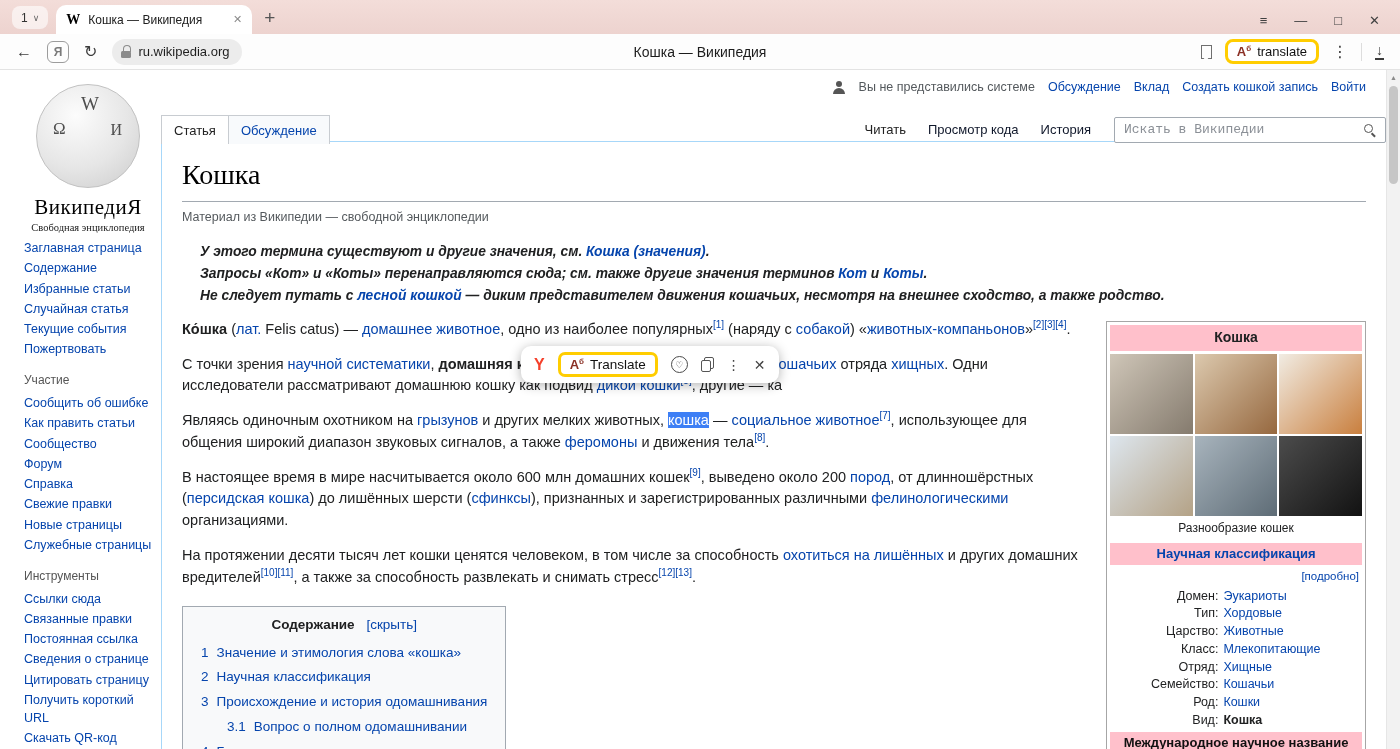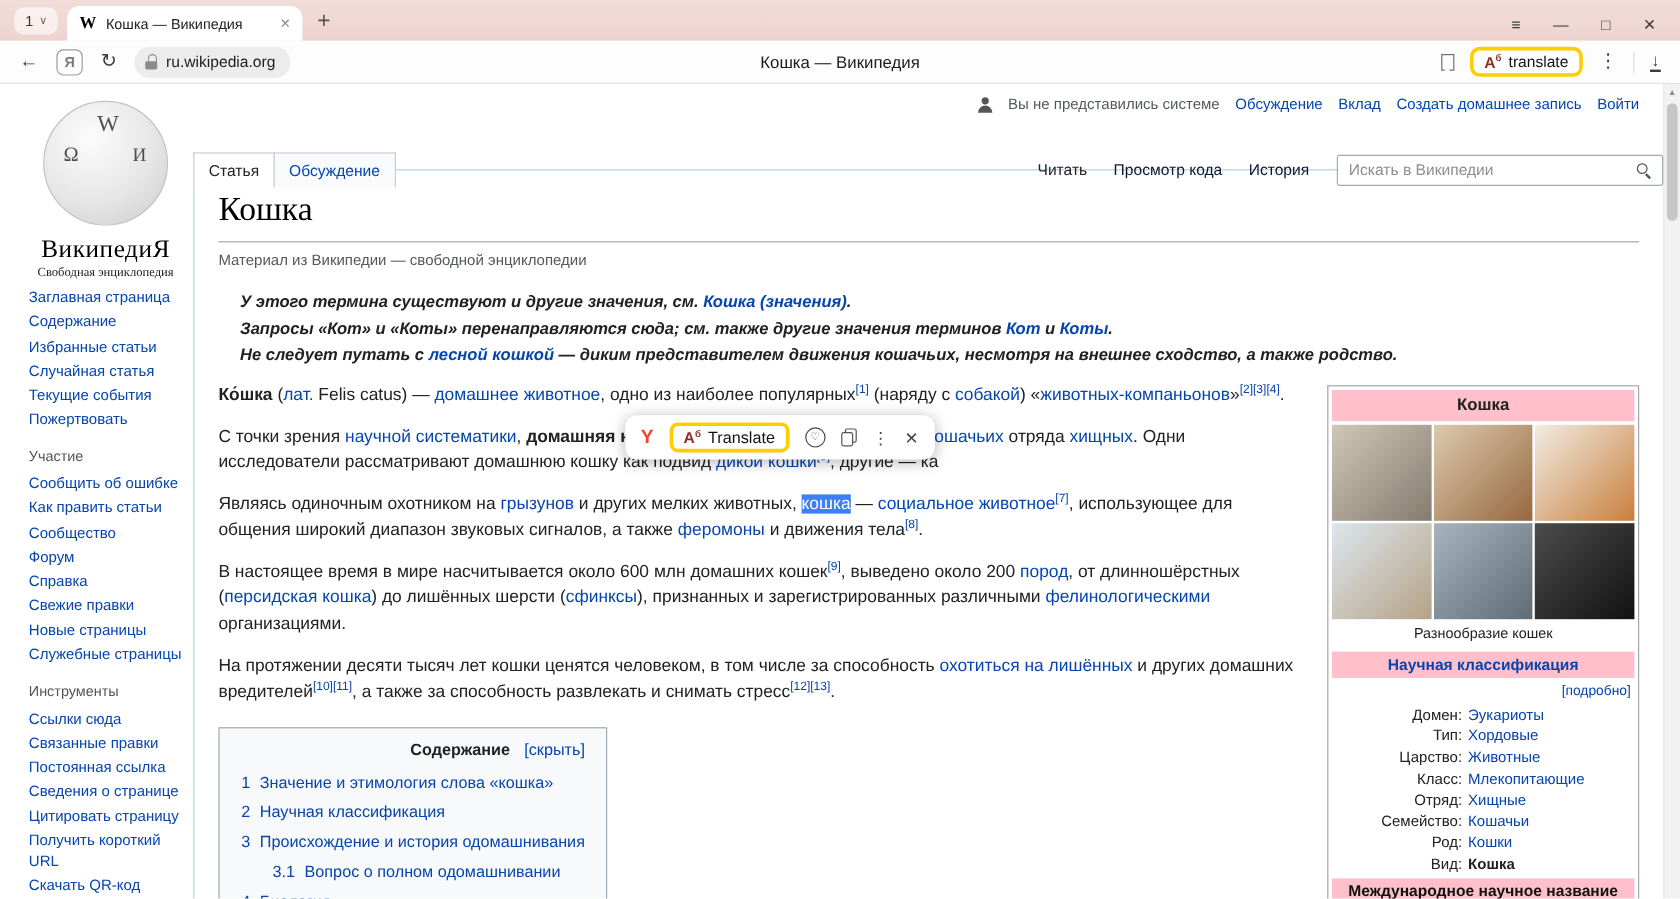--- a/index.html
+++ b/index.html
@@ -68,30 +68,30 @@
   .globe .g1{left:16px;top:34px;font-size:17px}
   .globe .g2{left:44px;top:8px;font-size:19px}
   .globe .g3{right:17px;top:36px;font-size:16px}
   .logo-title{font-family:"Liberation Serif",serif;font-size:21px;color:#000;margin-top:7px;letter-spacing:.5px}
   .logo-sub{font-family:"Liberation Serif",serif;font-size:10.5px;color:#222;margin-top:2px}
 
   .sidebar{position:absolute;top:170px;left:24px;width:132px;font-size:12.5px;line-height:1.42}
   .sb-item{color:#0645ad;margin-bottom:2.5px;cursor:pointer}
   .sb-header{color:#555;font-size:12px;margin:13px 0 6px}
 
-  .page-tabs{position:absolute;left:161px;right:14px;top:57px;height:29px;display:flex;align-items:stretch;font-size:13px;z-index:3}
+  .page-tabs{position:absolute;left:161px;right:14px;top:45px;height:29px;display:flex;align-items:stretch;font-size:13px;z-index:3}
   .ptab{display:flex;align-items:center;padding:0 12px;border:1px solid #c8ccd1;border-bottom:none;
     background:#f8fafc;color:#0645ad;margin-right:-1px;cursor:pointer}
   .ptab.active{background:#fff;color:#222}
   .view-tabs{margin-left:auto;display:flex;align-items:center}
   .vtab{padding:0 11px;color:#0f172a;cursor:pointer}
   .vtab.active{color:#222}
   .searchbox{width:272px;height:26px;border:1px solid #a2a9b1;border-radius:2px;background:#fff;
     display:flex;align-items:center;padding:0 9px;margin-left:12px;align-self:center;gap:6px}
-  .searchbox input{border:none;outline:none;flex:1;font-size:13px;color:#333;background:transparent;font-family:Liberation Sans, sans-serif}
+  .searchbox input{border:none;outline:none;flex:1;font-size:13px;color:#333;background:transparent;font-family:Liberation Mono, monospace}
   .searchbox input::placeholder{color:#8a8f96}
   .mag-icon{width:12px;height:12px;position:relative;display:inline-block;flex:0 0 auto}
   .mag-icon:before{content:"";position:absolute;top:0;left:0;width:7px;height:7px;border:1.5px solid #555;border-radius:50%}
   .mag-icon:after{content:"";position:absolute;bottom:0;right:0;width:5px;height:1.6px;background:#555;transform:rotate(45deg)}
 
   .content-body{position:absolute;left:161px;right:14px;top:71px;bottom:0;
     border-top:1px solid #a7d7f9;border-left:1px solid #a7d7f9;background:#fff;
     padding:12px 20px 0;font-size:14.5px;line-height:1.5;color:#202122}
   .content-body h1{font-family:"Liberation Serif","DejaVu Serif",serif;font-weight:normal;font-size:28px;
     border-bottom:1px solid #a2a9b1;padding-bottom:5px;margin-bottom:6px;color:#000}
@@ -106,21 +106,21 @@
   .cat-photo{height:80px}
   .ib-caption{text-align:center;font-size:12px;padding:2px 0 4px;color:#202122}
   .ib-header{background:#ffc0cb;text-align:center;font-weight:bold;padding:2px 0;margin:2px 0;font-size:13px;color:#111}
   .ib-header.hlink{color:#0645ad}
   .ib-detail{text-align:right;font-size:11.5px;padding:1px 3px 3px;color:#0645ad}
   .tax-row{display:flex}
   .tax-label{width:45%;text-align:right;padding-right:5px;color:#202122}
   .tax-value{flex:1}
 
   .toc{display:inline-block;border:1px solid #a2a9b1;background:#f8f9fa;padding:8px 18px 14px;margin-top:5px;font-size:13.5px}
-  .toc-head{text-align:right;margin-bottom:7px}
+  .toc-head{text-align:center;margin-bottom:7px}
   .toc-head .hd{font-weight:bold}
   .toc-head .hide{color:#0645ad;margin-left:8px}
   .toc-item{margin:4.5px 0;cursor:pointer}
   .toc-num{margin-right:8px;color:#0645ad}
   .lvl2{margin-left:26px}
 
   
   .popup{position:absolute;left:521px;top:276px;height:37px;background:#fff;border-radius:10px;
     box-shadow:0 2px 12px rgba(0,0,0,.3);display:flex;align-items:center;gap:13px;padding:0 13px;z-index:10}
   .y-logo{color:#f5402b;font-weight:bold;font-size:16px}
@@ -184,21 +184,21 @@
   </div>
 
   <div class="page">
 
     <div class="personal">
       <span class="person-icon"></span>
       <span class="gray">Вы не представились системе</span>
       <span style="display:flex;gap:13px">
           <span class="p-lnk">Обсуждение</span>
           <span class="p-lnk">Вклад</span>
-          <span class="p-lnk">Создать домашнее запись</span>
+          <span class="p-lnk">Создать кошкой запись</span>
           <span class="p-lnk">Войти</span>
         </span>
     </div>
 
     <div class="logo">
       <div class="globe">
         <span class="g1">Ω</span>
         <span class="g2">W</span>
         <span class="g3">И</span>
       </div>

